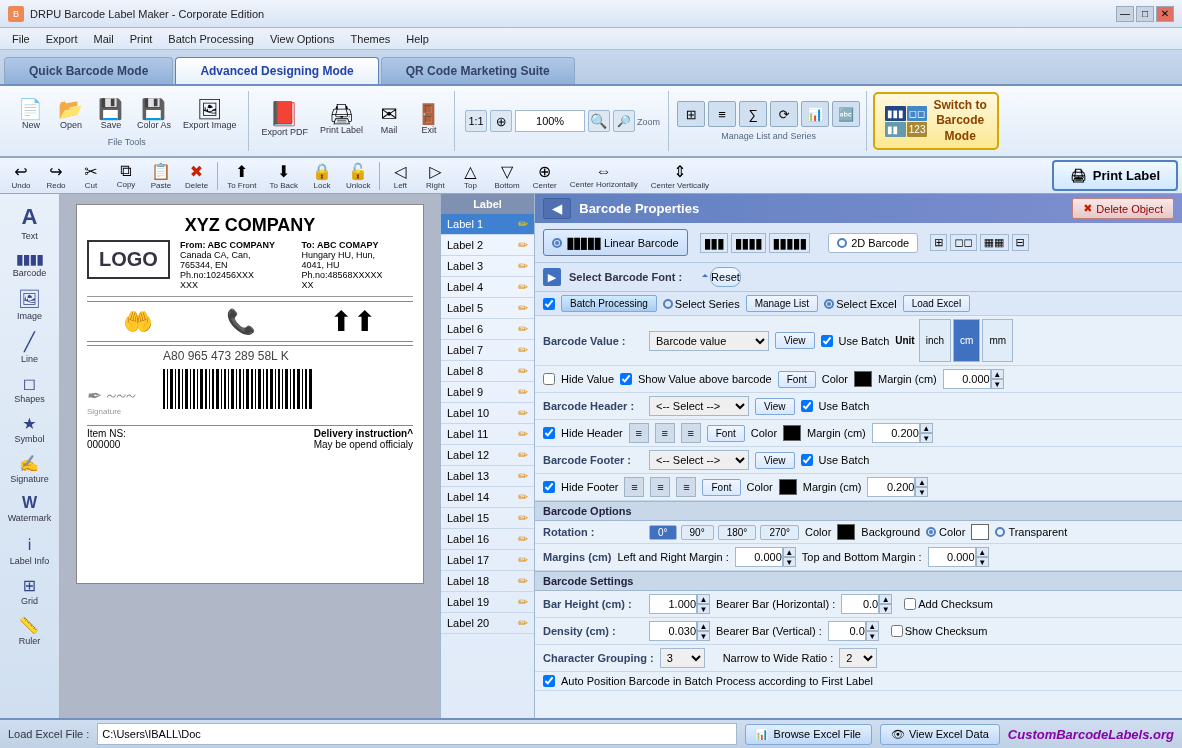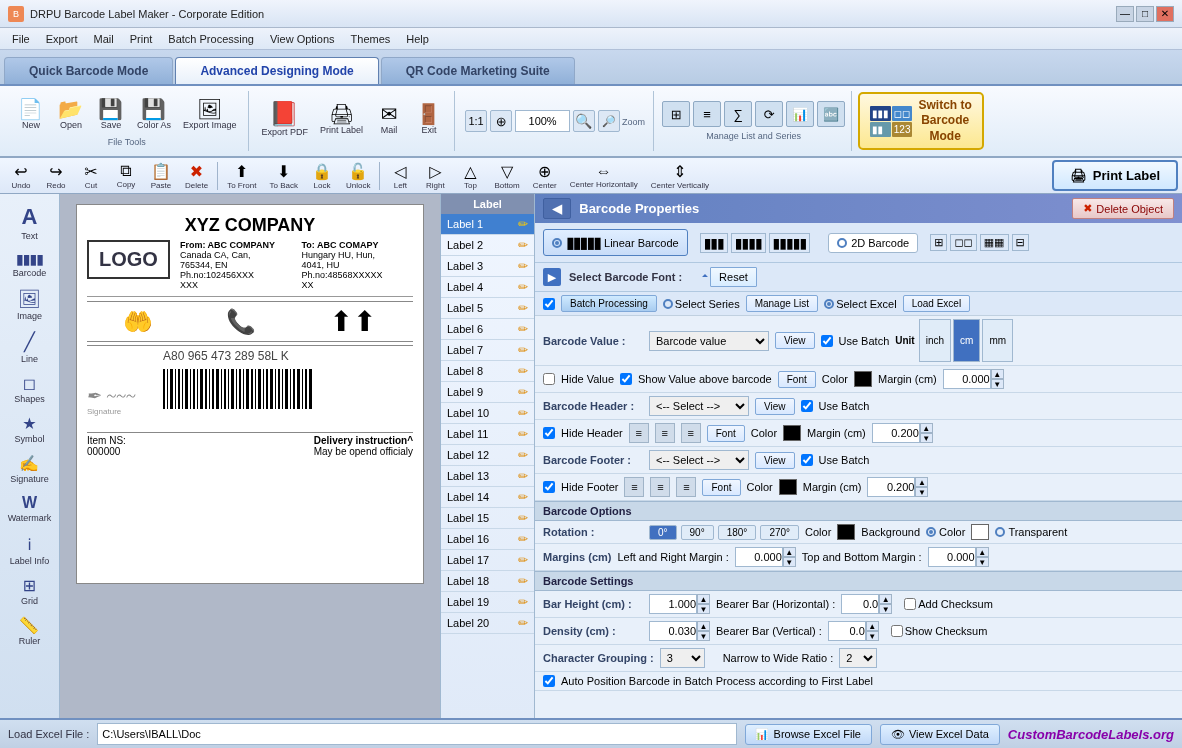--- a/index.html
+++ b/index.html
@@ -32,21 +32,21 @@
     .toolbar-btn .label { font-size: 9px; color: #334; margin-top: 1px; }
 
     
     .switch-btn { background: linear-gradient(180deg, #fff8e0 0%, #fce890 100%); border: 2px solid #d4a800; border-radius: 5px; padding: 4px 10px; display: flex; align-items: center; gap: 6px; cursor: pointer; height: 58px; }
     .switch-btn .icons { display: grid; grid-template-columns: 1fr 1fr; gap: 1px; }
     .switch-btn-label { font-size: 12px; font-weight: bold; color: #884400; text-align: center; line-height: 1.3; }
 
     
     .zoom-group { display: flex; align-items: center; gap: 3px; padding: 0 8px; border-right: 1px solid #b0c4d8; height: 60px; }
     .zoom-btn { width: 22px; height: 22px; background: #dde8f5; border: 1px solid #a0b8d0; border-radius: 2px; display: flex; align-items: center; justify-content: center; cursor: pointer; font-size: 14px; }
-    .zoom-input { width: 55px; height: 22px; border: 1px solid #a0b8d0; text-align: center; font-size: 11px; background: white; }
+    .zoom-input { width: 70px; height: 22px; border: 1px solid #a0b8d0; text-align: center; font-size: 11px; background: white; }
 
     
     .toolbar2 { background: linear-gradient(180deg, #f0f6ff 0%, #dde8f8 100%); height: 36px; display: flex; align-items: center; padding: 0 4px; border-bottom: 1px solid #90a8c4; gap: 1px; }
     .tb2-btn { padding: 3px 6px; display: flex; flex-direction: column; align-items: center; cursor: pointer; border-radius: 2px; min-width: 34px; }
     .tb2-btn .icon { font-size: 16px; }
     .tb2-btn .label { font-size: 8px; color: #334; }
     .tb2-sep { width: 1px; height: 28px; background: #a0b4cc; margin: 0 2px; }
 
     
     .main { display: flex; height: calc(748px - 28px - 22px - 36px - 72px - 36px - 30px); }
@@ -78,21 +78,21 @@
     .barcode-type-row { display: flex; align-items: center; padding: 6px 8px; background: #dce8f8; border-bottom: 1px solid #b0c8e0; gap: 8px; }
     .barcode-type-btn { display: flex; align-items: center; gap: 4px; padding: 3px 8px; border: 1px solid #a0b8d0; border-radius: 3px; cursor: pointer; background: white; }
     .barcode-type-btn.active { background: linear-gradient(180deg, #e0eeff 0%, #c8dcf8 100%); border-color: #5080c0; }
     .radio-dot { width: 10px; height: 10px; border-radius: 50%; border: 2px solid #5080c0; display: flex; align-items: center; justify-content: center; }
     .radio-dot.checked::after { content: ''; width: 4px; height: 4px; border-radius: 50%; background: #5080c0; }
 
     
     .font-select-row { display: flex; align-items: center; padding: 4px 8px; background: #dce8f8; border-bottom: 1px solid #b0c8e0; gap: 8px; }
     .font-select-label { font-size: 11px; font-weight: bold; color: #334; }
     .font-select { flex: 1; height: 22px; border: 1px solid #a0b8d0; font-size: 11px; }
-    .reset-btn { background: linear-gradient(180deg, #f0f8ff 0%, #d8ecff 100%); border: 1px solid #80a8d8; padding: 3px 8px; cursor: pointer; border-radius: 1px; font-size: 11px; }
+    .reset-btn { background: linear-gradient(180deg, #f0f8ff 0%, #d8ecff 100%); border: 1px solid #80a8d8; padding: 3px 0; cursor: pointer; border-radius: 9px; font-size: 11px; }
 
     
     .prop-row { display: flex; align-items: center; padding: 3px 8px; border-bottom: 1px solid #c8d8e8; gap: 6px; flex-wrap: wrap; }
     .prop-label { font-size: 11px; font-weight: bold; color: #334466; min-width: 100px; }
     .prop-select { height: 20px; border: 1px solid #a0b8d0; font-size: 11px; padding: 0 2px; }
     .prop-btn { background: linear-gradient(180deg, #f0f6ff 0%, #d8e8ff 100%); border: 1px solid #80a8d8; padding: 2px 8px; cursor: pointer; border-radius: 2px; font-size: 10px; }
     .prop-checkbox { width: 12px; height: 12px; }
     .color-box { width: 18px; height: 16px; background: #000; border: 1px solid #666; cursor: pointer; }
     .color-box-white { width: 18px; height: 16px; background: #fff; border: 1px solid #666; cursor: pointer; }
     .num-input { width: 48px; height: 20px; border: 1px solid #a0b8d0; text-align: right; font-size: 11px; }
@@ -115,21 +115,21 @@
     .watermark { position: absolute; bottom: 4px; right: 8px; color: #8844aa; font-size: 12px; font-weight: bold; font-style: italic; }
 
     
     .company-name { text-align: center; font-size: 18px; font-weight: bold; margin-bottom: 4px; }
     .logo-text { font-size: 20px; font-weight: bold; color: #334; }
     .address-row { display: flex; gap: 10px; font-size: 9px; margin: 4px 0; border-top: 1px solid #888; padding-top: 3px; }
     .addr-col { flex: 1; }
     .icons-row { display: flex; align-items: center; justify-content: space-around; margin: 4px 0; border-top: 1px solid #888; padding-top: 3px; }
     .barcode-sig { display: flex; align-items: flex-end; gap: 6px; border-top: 1px solid #888; padding-top: 3px; margin-top: 3px; }
     .sig-lines { font-family: cursive; font-size: 16px; color: #666; transform: skewX(-10deg); }
-    .item-row { display: flex; justify-content: space-between; font-size: 10px; margin-top: 16px; border-top: 1px solid #888; padding-top: 2px; }
+    .item-row { display: flex; justify-content: space-between; font-size: 10px; margin-top: 9px; border-top: 1px solid #888; padding-top: 2px; }
 
     
     .barcode-svg { width: 150px; height: 50px; }
 
     .rotation-row { display: flex; align-items: center; gap: 4px; }
     .rot-btn { padding: 1px 8px; border: 1px solid #a0b8d0; background: #e0ecf8; cursor: pointer; font-size: 10px; border-radius: 2px; }
     .rot-btn.active { background: #4070c0; color: white; }
 
     .align-btn { width: 20px; height: 20px; background: #d0dcea; border: 1px solid #a0b4c8; display: flex; align-items: center; justify-content: center; cursor: pointer; font-size: 11px; }
 

